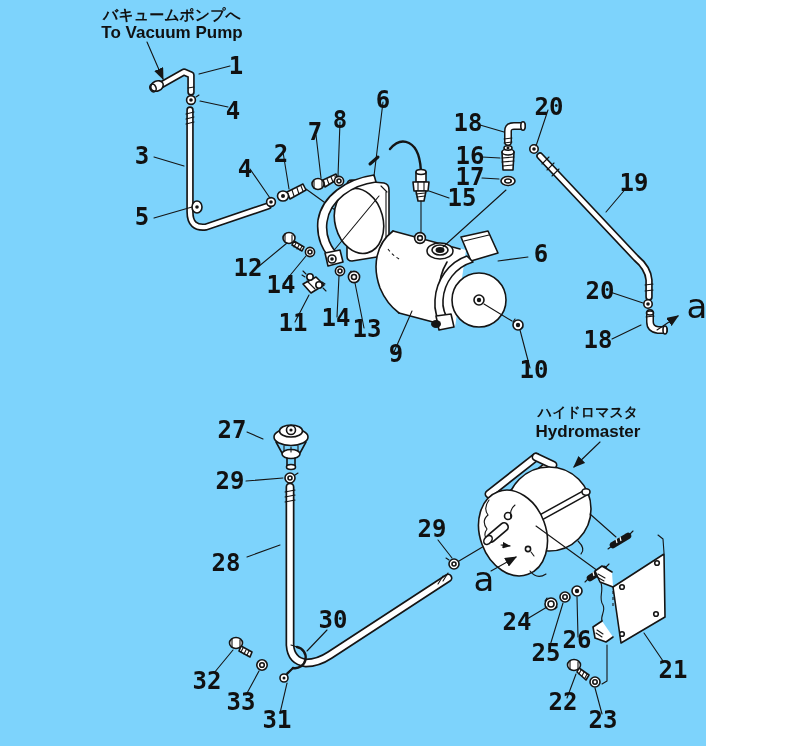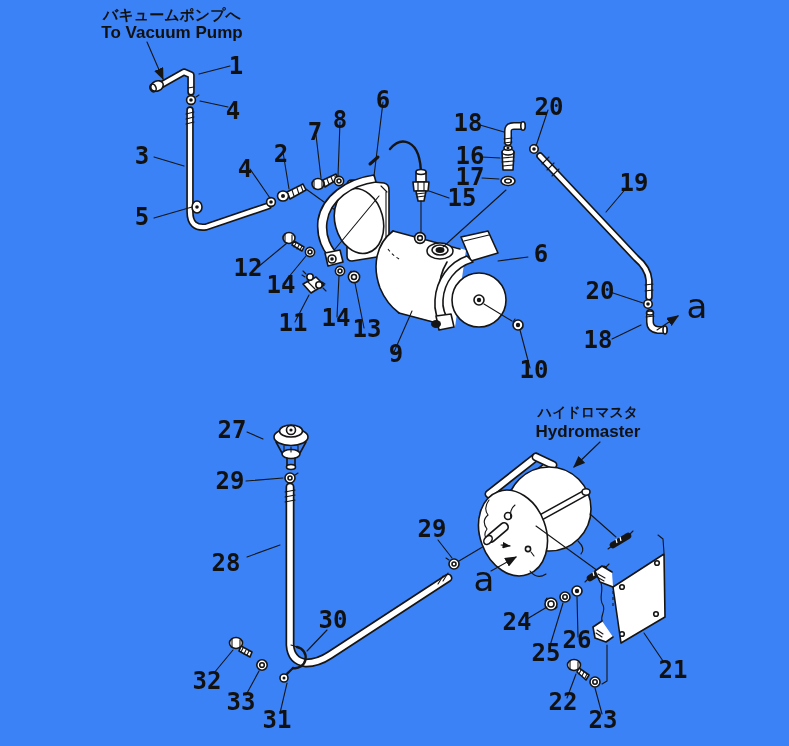--- a/index.html
+++ b/index.html
@@ -1,16 +1,16 @@
 <!DOCTYPE html>
 <html><head>
 <meta charset="utf-8">
 <style>
   html,body{margin:0;padding:0;background:#fff;}
-  #stage{position:relative;width:789px;height:746px;background:#3b82f6;overflow:hidden;
+  #stage{position:relative;width:706px;height:746px;background:#7dd3fc;overflow:hidden;
          font-family:"Liberation Sans",sans-serif;}
   svg{position:absolute;left:0;top:0;}
   .ln{stroke:#151515;stroke-width:1.6;fill:none;stroke-linecap:round;stroke-linejoin:round;}
   .lnw{stroke:#151515;stroke-width:1.6;fill:#fff;stroke-linecap:round;stroke-linejoin:round;}
   .thin{stroke:#151515;stroke-width:1.1;fill:none;stroke-linecap:round;}
   .dash{stroke:#151515;stroke-width:1.1;fill:none;stroke-dasharray:3 3;}
   .dark{fill:#151515;stroke:none;}
   .to{stroke:#151515;fill:none;stroke-linecap:round;stroke-linejoin:round;}
   .ti{stroke:#ffffff;fill:none;stroke-linecap:round;stroke-linejoin:round;}
   .wt{stroke:#ffffff;stroke-width:1.2;fill:none;}

